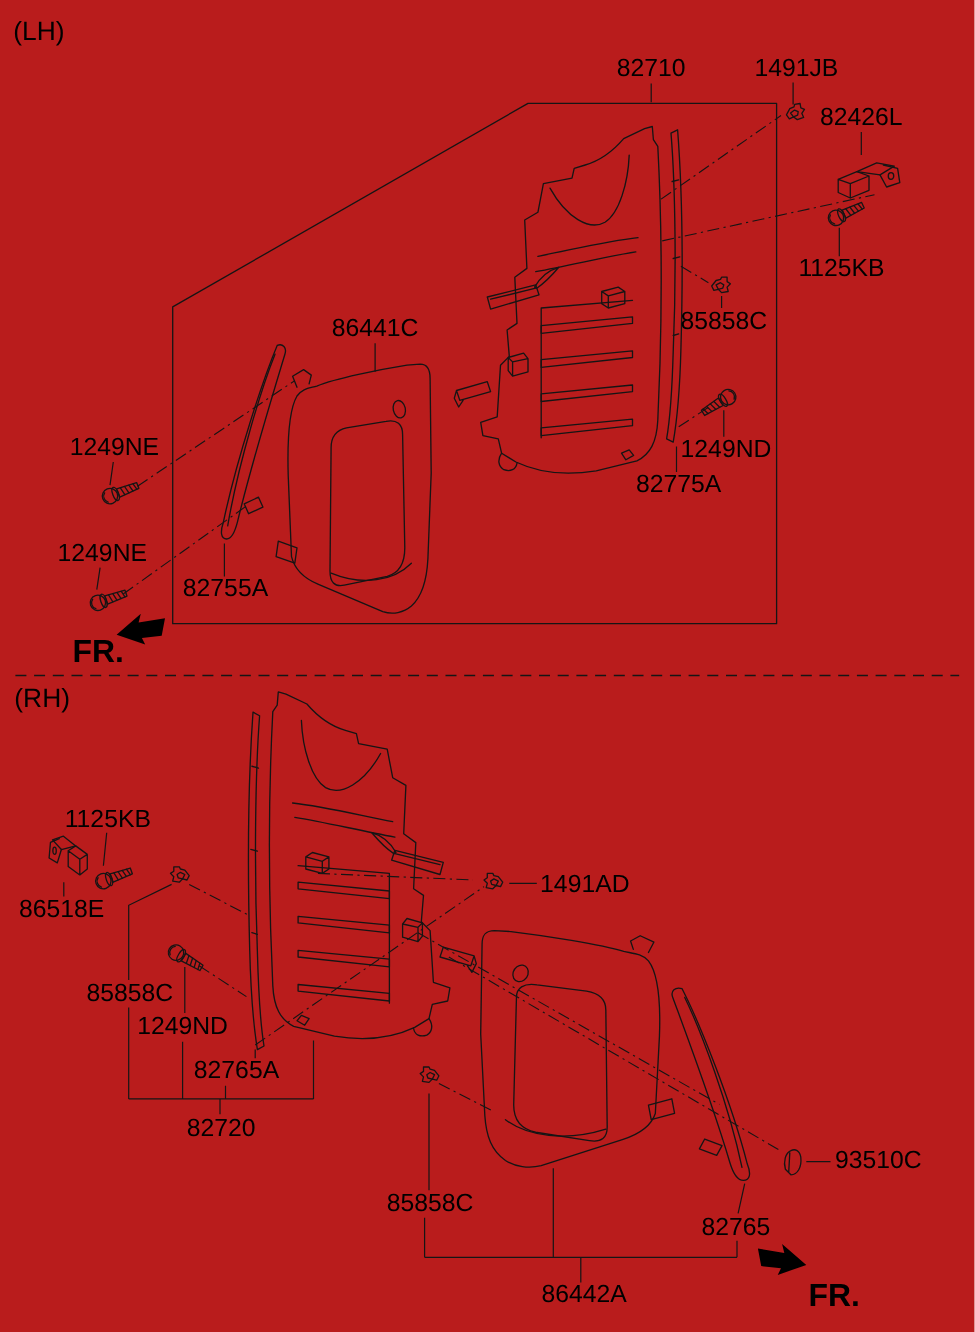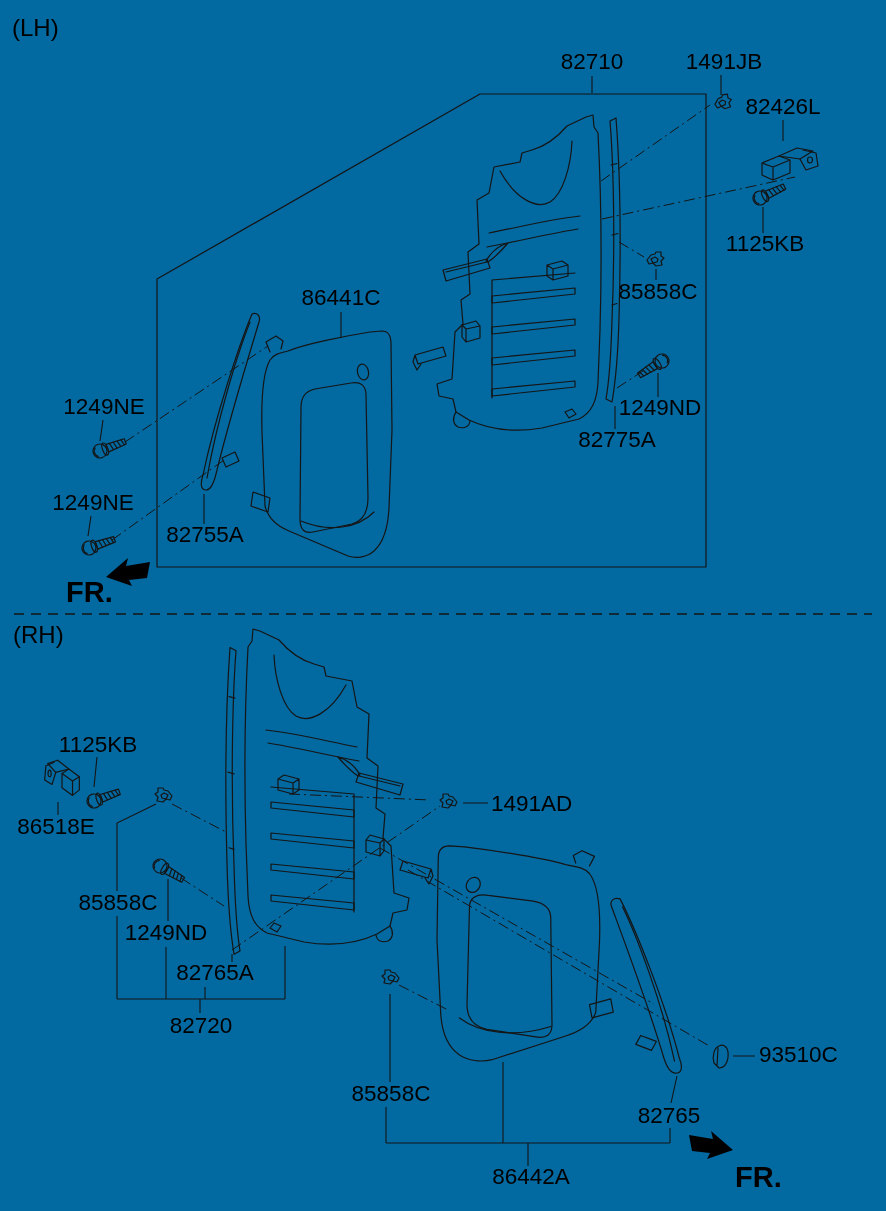--- a/index.html
+++ b/index.html
@@ -1,16 +1,16 @@
 <!DOCTYPE html>
 <html><head>
 <meta charset="utf-8">
 <style>
   html,body { margin:0; padding:0; background:#ffffff; }
-  .canvas { position:relative; width:886px; height:1211px; background:#0369a1; overflow:hidden; }
+  .canvas { position:relative; width:886px; height:1211px; background:#b91c1c; overflow:hidden; }
   svg { display:block; }
   svg text { font-family:"Liberation Sans", sans-serif; fill:#000000; }
   .plabel  { font-size:22.5px; }
   .seclabel{ font-size:24px; }
   .frlabel { font-size:29px; font-weight:bold; }
   .ln      { stroke:#151515; stroke-width:1.2; fill:none; stroke-linejoin:round; stroke-linecap:round; }
   .leader  { stroke:#151515; stroke-width:1.1; fill:none; }
   .dashdot { stroke:#151515; stroke-width:1; fill:none; stroke-dasharray:11 4 2 4; }
   .divider { stroke:#151515; stroke-width:1.4; fill:none; stroke-dasharray:10 7; }
   .solid   { fill:#000000; stroke:none; }

